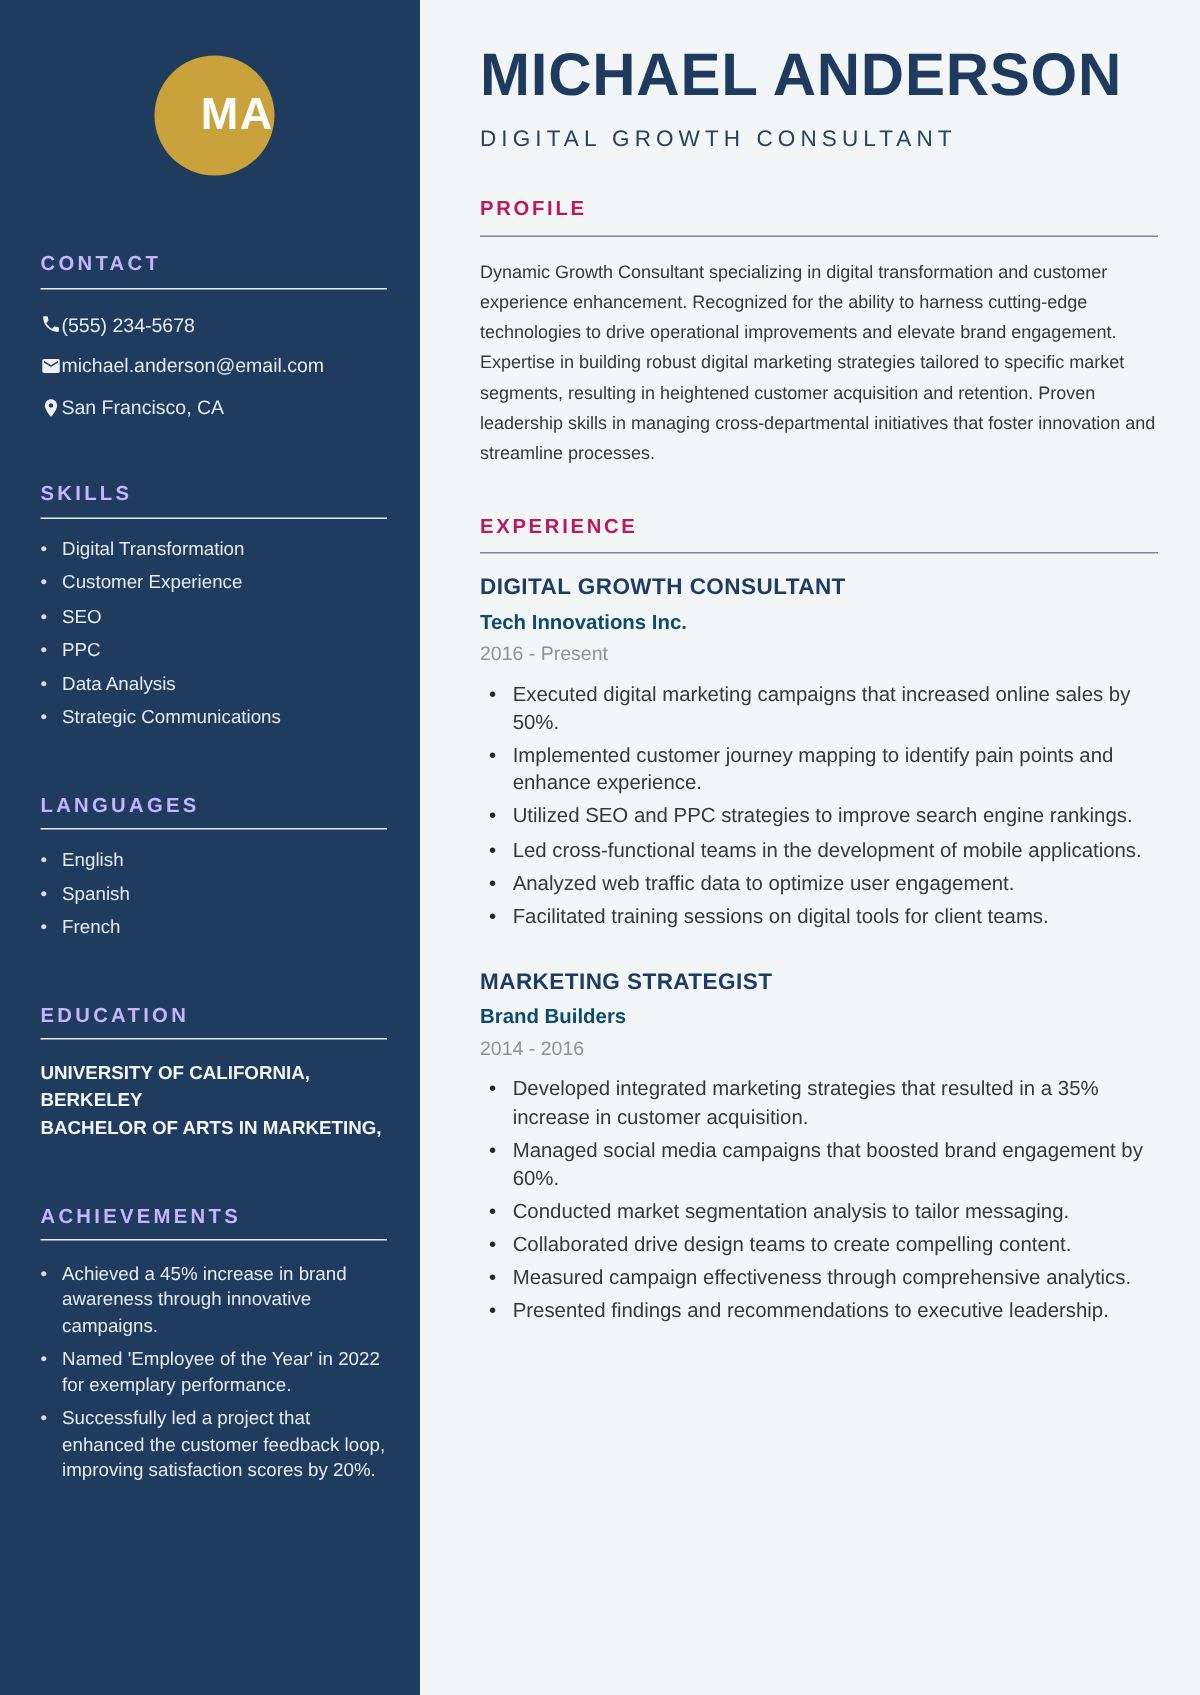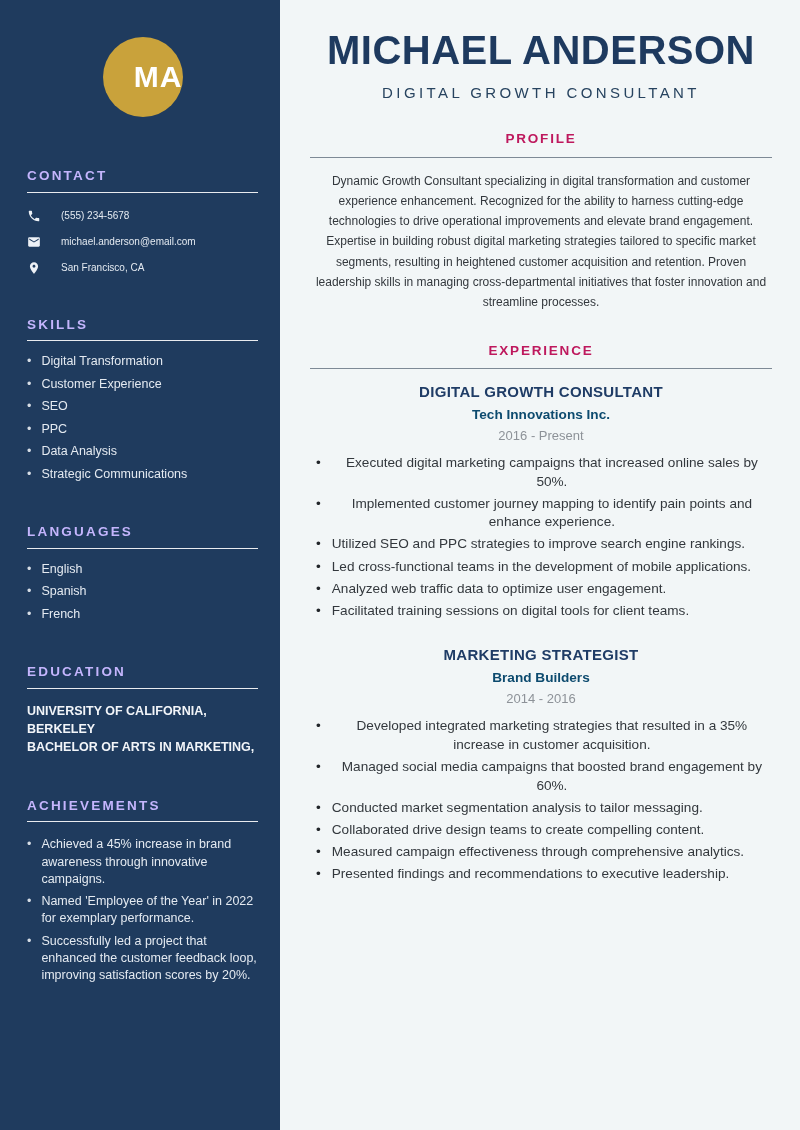--- a/index.html
+++ b/index.html
@@ -47,23 +47,23 @@
     letter-spacing: 2.2px;
     color: #c4b5fd;
     padding-bottom: 8px;
     border-bottom: 1.5px solid rgba(255,255,255,0.9);
     line-height: 1.15;
   }
   .contact-rows { margin-top: 16px; }
   .crow {
     display: flex;
     align-items: center;
-    gap: 20px;
+    gap: 0;
     margin-bottom: 12px;
-    font-size: 10px;
+    font-size: 13px;
     color: #E4EAF1;
     line-height: 1.2;
   }
   .crow svg { flex: 0 0 14px; }
   ul.side-list {
     list-style: none;
     margin-top: 12px;
   }
   ul.side-list li {
     display: flex;
@@ -92,22 +92,21 @@
     line-height: 1.38;
     margin-bottom: 5px;
     color: #E4EAF1;
   }
   ul.ach-list li .bullet { color: #D7DEE6; }
 
   
   .main {
     flex: 1;
     background: #F2F6F7;
-    padding: 30px 28px 0 30px;
-    text-align: center;
+    padding: 30px 28px 0 40px;
   }
   .name {
     font-size: 40px;
     font-weight: 700;
     color: #1E3A5F;
     letter-spacing: 0.5px;
     line-height: 1;
   }
   .job-subtitle {
     margin-top: 14px;

